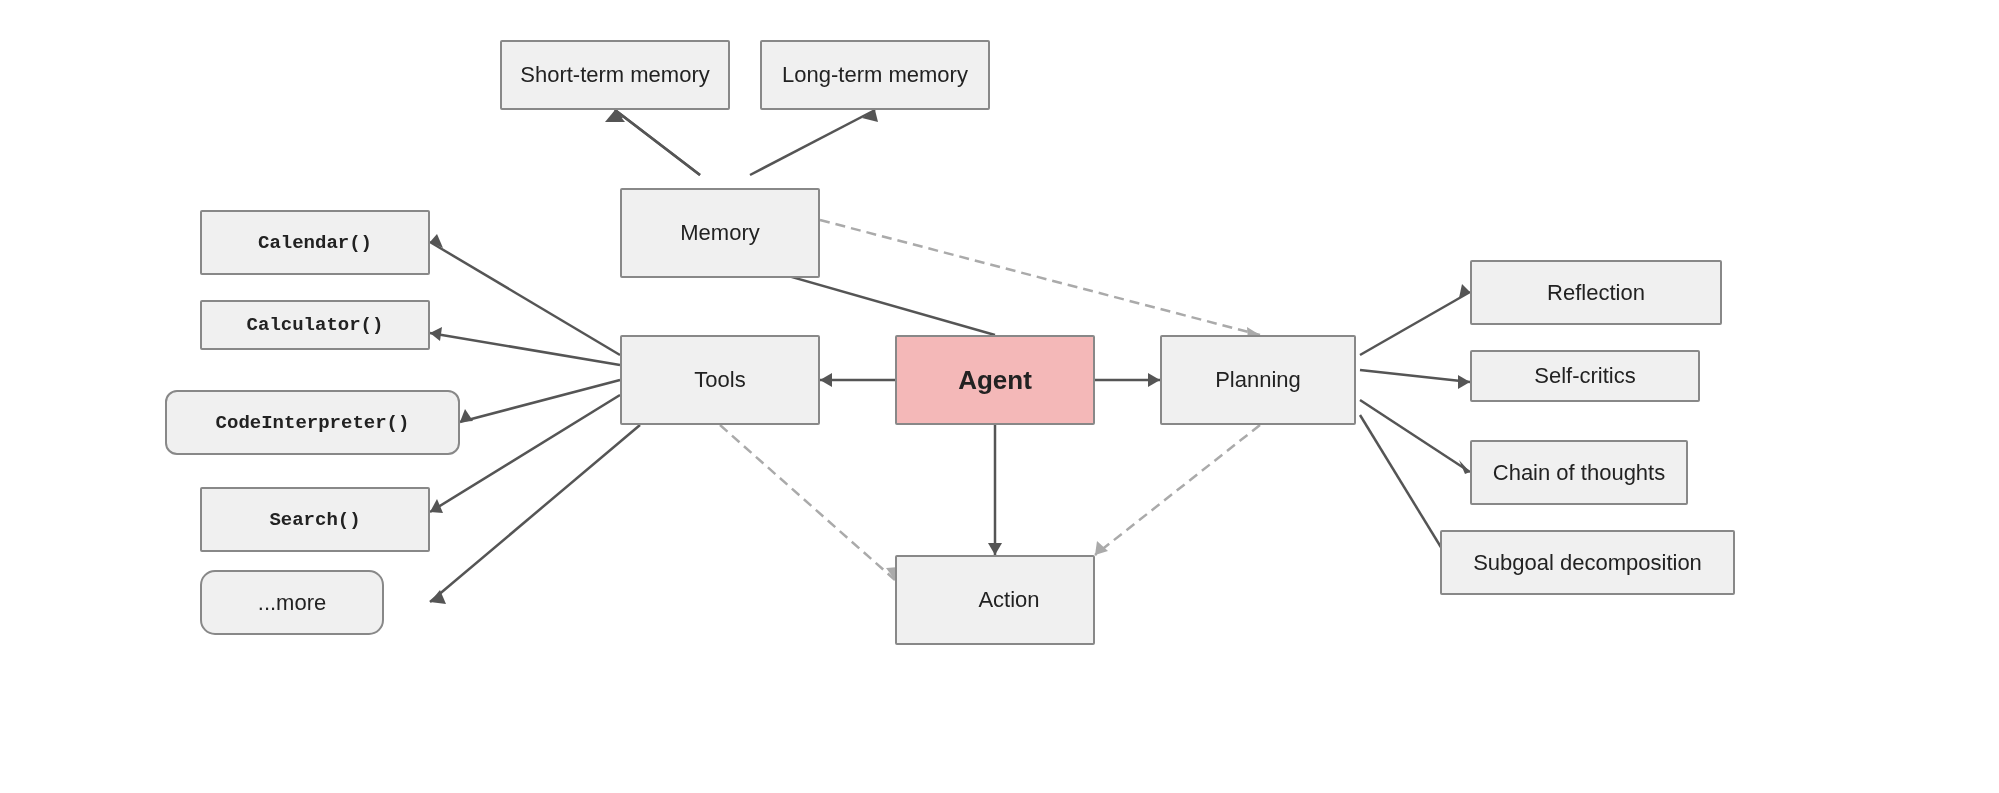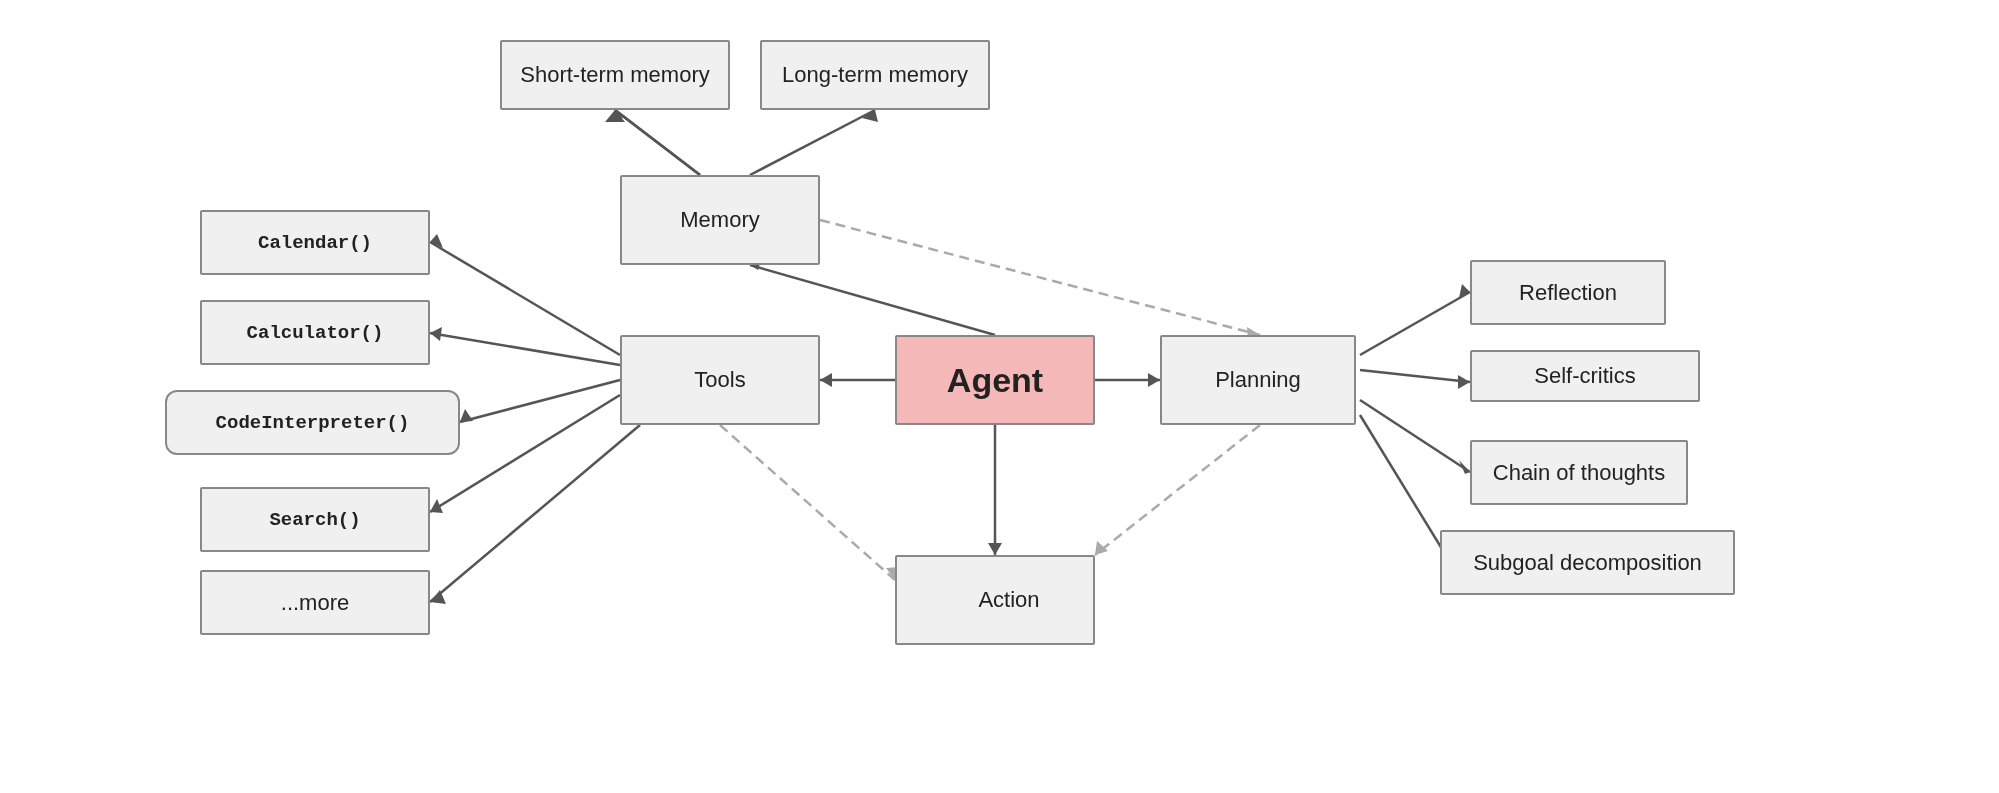--- a/index.html
+++ b/index.html
@@ -24,21 +24,21 @@
       align-items: center;
       justify-content: center;
       text-align: center;
       font-size: 22px;
       color: #222;
       border-radius: 2px;
     }
     .box.agent {
       background: #f4b8b8;
       font-weight: bold;
-      font-size: 34px;
+      font-size: 26px;
     }
     .box.code-font {
       font-family: 'Courier New', monospace;
       font-weight: bold;
       font-size: 19px;
     }
     svg.arrows {
       position: absolute;
       top: 0; left: 0;
       width: 1999px;
@@ -109,41 +109,41 @@
 
     <line x1="720" y1="425" x2="895" y2="580" stroke="#aaa" stroke-width="2.5" stroke-dasharray="10,6"></line>
     <polygon points="895,580 886,568 899,567" fill="#aaa"></polygon>
 
   </svg>
 
   <div class="box" style="left:500px; top:40px; width:230px; height:70px;">Short-term memory</div>
 
   <div class="box" style="left:760px; top:40px; width:230px; height:70px;">Long-term memory</div>
 
-  <div class="box" style="left:620px; top:175px; width:200px; height:90px;">Memory</div>
+  <div class="box" style="left:620px; top:188px; width:200px; height:90px;">Memory</div>
 
   <div class="box agent" style="left:895px; top:335px; width:200px; height:90px;">Agent</div>
 
   <div class="box" style="left:1160px; top:335px; width:196px; height:90px;">Planning</div>
 
   <div class="box" style="left:895px; top:555px; width:200px; height:90px;padding-left:28px;">Action</div>
 
   <div class="box" style="left:620px; top:335px; width:200px; height:90px;">Tools</div>
 
   <div class="box code-font" style="left:200px; top:210px; width:230px; height:65px;">Calendar()</div>
 
-  <div class="box code-font" style="left:200px; top:300px; width:230px; height:65px;">Calculator()</div>
+  <div class="box code-font" style="left:200px; top:300px; width:230px; height:50px;">Calculator()</div>
 
   <div class="box code-font" style="left:165px; top:390px; width:295px; height:65px;border-radius:12px;">CodeInterpreter()</div>
 
   <div class="box code-font" style="left:200px; top:487px; width:230px; height:65px;">Search()</div>
 
-  <div class="box" style="left:200px; top:570px; width:230px; height:65px;">...more</div>
+  <div class="box" style="left:200px; top:570px; width:184px; height:65px;border-radius:15px;">...more</div>
 
-  <div class="box" style="left:1470px; top:260px; width:196px; height:65px;">Reflection</div>
+  <div class="box" style="left:1470px; top:260px; width:252px; height:65px;">Reflection</div>
 
   <div class="box" style="left:1470px; top:350px; width:230px; height:52px;">Self-critics</div>
 
   <div class="box" style="left:1470px; top:440px; width:218px; height:65px;">Chain of thoughts</div>
 
   <div class="box" style="left:1440px; top:530px; width:295px; height:65px;">Subgoal decomposition</div>
 
 </div>
 
 </body></html>

